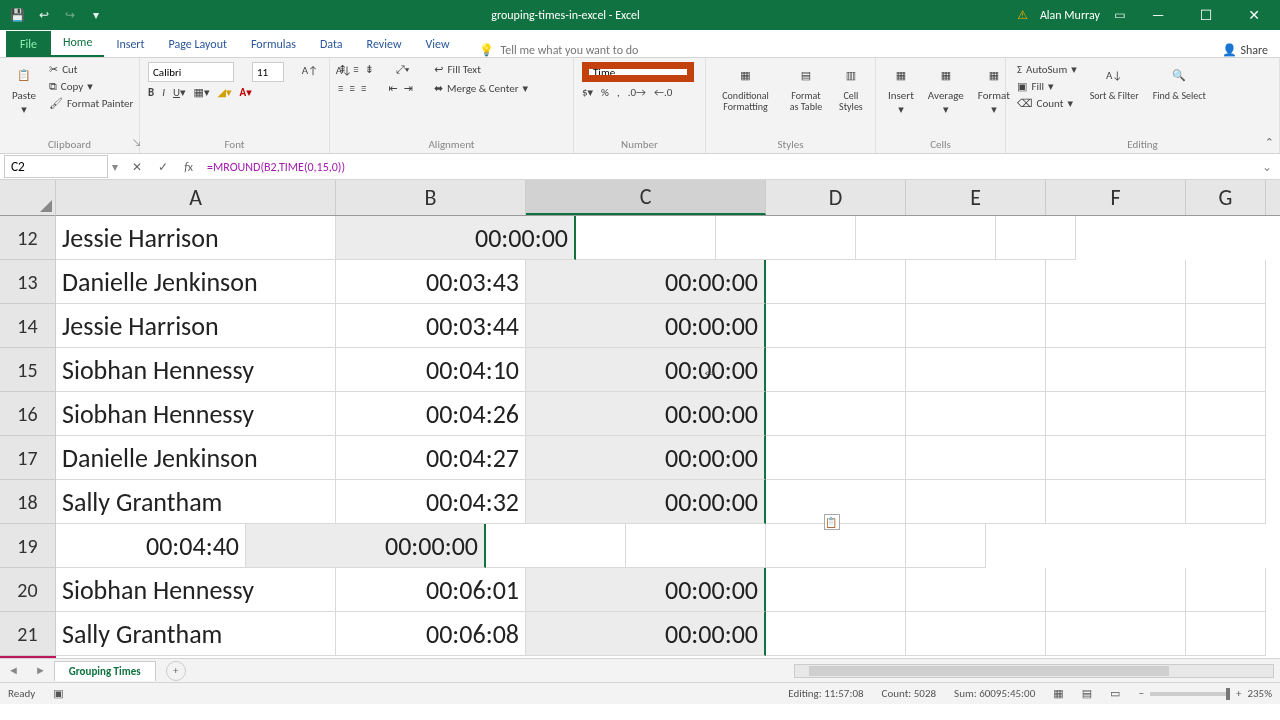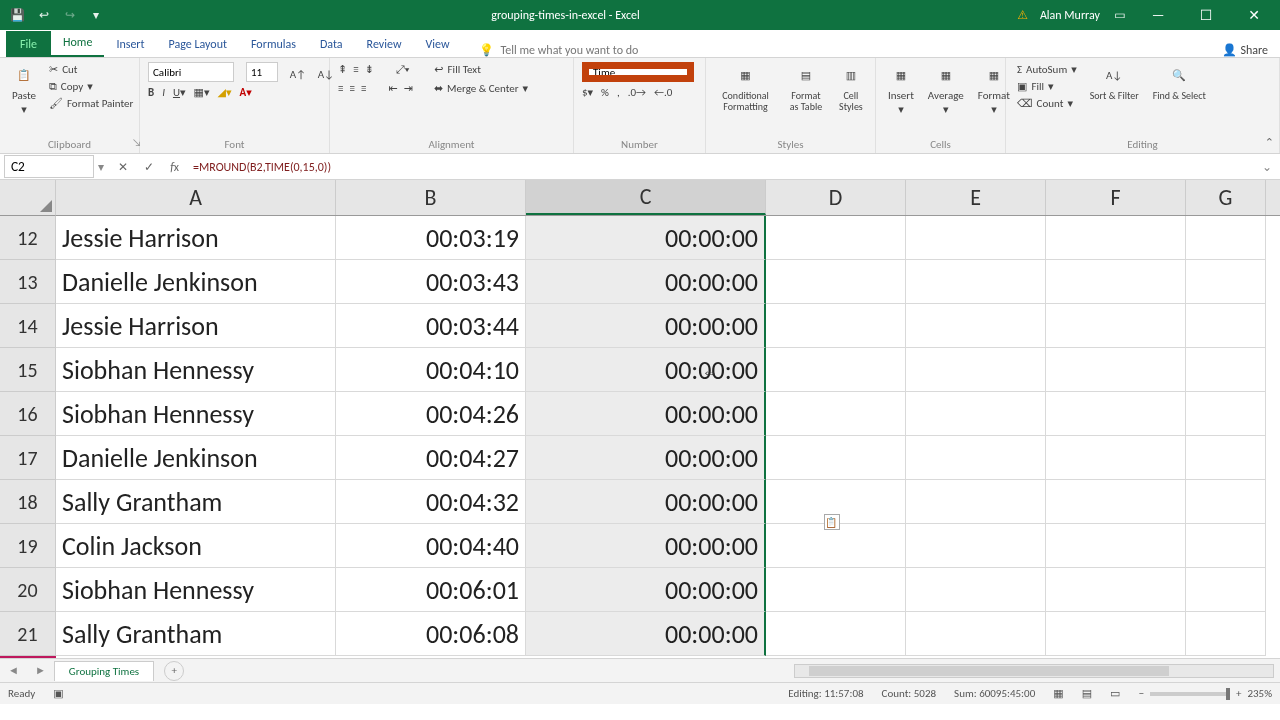--- a/index.html
+++ b/index.html
@@ -23,23 +23,23 @@
 .vstack{display:flex;flex-direction:column;gap:2px}
 .btn{display:flex;align-items:center;gap:4px;padding:1px 3px;white-space:nowrap}
 .bigbtn{display:flex;flex-direction:column;align-items:center;gap:2px;padding:2px 4px;text-align:center;line-height:1.1}
 .ic{width:16px;height:16px;display:inline-flex;align-items:center;justify-content:center}
 .ic24{width:24px;height:24px;display:inline-flex;align-items:center;justify-content:center}
 .fontname{border:1px solid #ccc;background:#fff;padding:1px 4px;width:86px;height:20px;font-size:11px}
 .fontsize{border:1px solid #ccc;background:#fff;padding:1px 4px;width:32px;height:20px;font-size:11px}
 .numfmt{border:7px solid #c2410c;background:#fff;padding:1px 4px;width:112px;height:20px;font-size:11px}
 .collapse-rib{position:absolute;right:6px;bottom:4px;color:#666}
 .fbar{height:26px;display:flex;align-items:center;border-bottom:1px solid #d4d4d4;font-size:12px}
-.namebox{width:90px;border:1px solid #ccc;margin:13px 4px;padding:2px 6px;background:#fff}
+.namebox{width:104px;border:1px solid #ccc;margin:13px 4px;padding:2px 6px;background:#fff}
 .fbar .fx{padding:0 8px;color:#666}
-.formula{flex:1;padding:2px 6px;color:#7f1d1d}
+.formula{flex:1;padding:2px 6px;color:#a21caf}
 .sheet{display:flex;height:478px}
 .rowhdrs{width:56px;background:#be185d}
 .corner{height:36px;background:#e6e6e6;border-right:1px solid #ccc;border-bottom:1px solid #999;position:relative}
 .corner::after{content:'';position:absolute;right:3px;bottom:3px;border:6px solid transparent;border-right-color:#888;border-bottom-color:#888}
 .rowhdr{height:44px;border-right:1px solid #ccc;border-bottom:1px solid #ccc;display:flex;align-items:center;justify-content:center;font-size:20px;color:#333;background:#e6e6e6}
 .gridwrap{flex:1;overflow:hidden;position:relative}
 .colhdrs{display:flex;height:36px;background:#e6e6e6;border-bottom:1px solid #999}
 .colhdr{border-right:1px solid #ccc;display:flex;align-items:center;justify-content:center;font-size:22px;color:#333}
 .colhdr.sel{background:#d2d2d2;border-bottom:2px solid #0f7240}
 .rows{}
@@ -50,21 +50,21 @@
 .cell.colC{justify-content:flex-end;width:240px;background:#ececec;border-right:2px solid #0f7240}
 .cell.colD{width:140px}
 .cell.colE{width:140px}
 .cell.colF{width:140px}
 .cell.colG{width:80px}
 .colhdr.A{width:280px}.colhdr.B{width:190px}.colhdr.C{width:240px}.colhdr.D{width:140px}.colhdr.E{width:140px}.colhdr.F{width:140px}.colhdr.G{width:80px}
 .cursor-icon{position:absolute;left:646px;top:182px;font-size:16px;color:#333;z-index:5;pointer-events:none}
 .paste-opt{position:absolute;left:768px;top:334px;width:16px;height:16px;border:1px solid #a9a9a9;background:#fff;font-size:10px;display:flex;align-items:center;justify-content:center;color:#666}
 .tabsbar{height:24px;background:#f3f3f3;border-top:1px solid #d4d4d4;display:flex;align-items:center;font-size:11px}
 .tabsbar .nav{padding:0 8px;color:#888}
-.sheet-tab{background:#fff;border:1px solid #ccc;border-bottom:none;padding:3px 14px;color:#0f7240;font-weight:normal}
+.sheet-tab{background:#fff;border:1px solid #ccc;border-bottom:none;padding:3px 14px;color:#0f7240;font-weight:bold}
 .addsheet{width:20px;height:20px;border:1px solid #ccc;border-radius:50%;margin-left:10px;display:flex;align-items:center;justify-content:center;color:#666}
 .tabsbar .hscroll{margin-left:auto;width:480px;height:14px;background:#e8e8e8;border:1px solid #ccc;margin-right:6px;position:relative}
 .tabsbar .hscroll::before{content:'';position:absolute;left:14px;top:1px;width:360px;height:10px;background:#cfcfcf}
 .status{height:22px;background:#f3f3f3;border-top:1px solid #d4d4d4;display:flex;align-items:center;font-size:11px;color:#555;padding:0 8px;gap:18px}
 .status .spacer{flex:1}
 .status .zoom{display:flex;align-items:center;gap:6px}
 .status .slider{width:80px;height:4px;background:#ccc;position:relative}
 .status .slider::after{content:'';position:absolute;right:0;top:-4px;width:4px;height:12px;background:#777}
 .dlg{font-size:11px;color:#999}
 </style>
@@ -131,21 +131,21 @@
             <span>Format Painter</span>
           </div>
       </div>
     </div>
     <div class="grplabel">Clipboard</div>
     <span class="dlg" style="position:absolute;left:132px;top:78px">↘</span>
   </div>
 
   <div class="group" style="width:190px">
     <div class="body vstack" style="gap:4px">
-      <div style="display:flex;gap:12px;align-items:flex-end">
+      <div style="display:flex;gap:18px;align-items:flex-start">
         <input class="fontname" value="Calibri" style="">
         <input class="fontsize" value="11" style="">
         <span class="ic">A↑</span>
         <span class="ic">A↓</span>
       </div>
       <div style="display:flex;gap:8px;align-items:center">
         <span><b>B</b></span>
         <span><i>I</i></span>
         <span><u>U</u>▾</span>
         <span>▦▾</span>
@@ -306,21 +306,20 @@
       <div class="colhdr B">B</div>
       <div class="colhdr C sel">C</div>
       <div class="colhdr D">D</div>
       <div class="colhdr E">E</div>
       <div class="colhdr F">F</div>
       <div class="colhdr G">G</div>
     </div>
     <div class="rows" id="rows-body">
         <div class="row">
           <div class="cell colA">Jessie Harrison</div>
-          <div class="cell colB">00:03:19</div>
           <div class="cell colC">00:00:00</div>
           <div class="cell colD"></div>
           <div class="cell colE"></div>
           <div class="cell colF"></div>
           <div class="cell colG"></div>
         </div>
         <div class="row">
           <div class="cell colA">Danielle Jenkinson</div>
           <div class="cell colB">00:03:43</div>
           <div class="cell colC">00:00:00</div>
@@ -368,21 +367,20 @@
         <div class="row">
           <div class="cell colA">Sally Grantham</div>
           <div class="cell colB">00:04:32</div>
           <div class="cell colC">00:00:00</div>
           <div class="cell colD"></div>
           <div class="cell colE"></div>
           <div class="cell colF"></div>
           <div class="cell colG"></div>
         </div>
         <div class="row">
-          <div class="cell colA">Colin Jackson</div>
           <div class="cell colB">00:04:40</div>
           <div class="cell colC">00:00:00</div>
           <div class="cell colD"></div>
           <div class="cell colE"></div>
           <div class="cell colF"></div>
           <div class="cell colG"></div>
         </div>
         <div class="row">
           <div class="cell colA">Siobhan Hennessy</div>
           <div class="cell colB">00:06:01</div>

